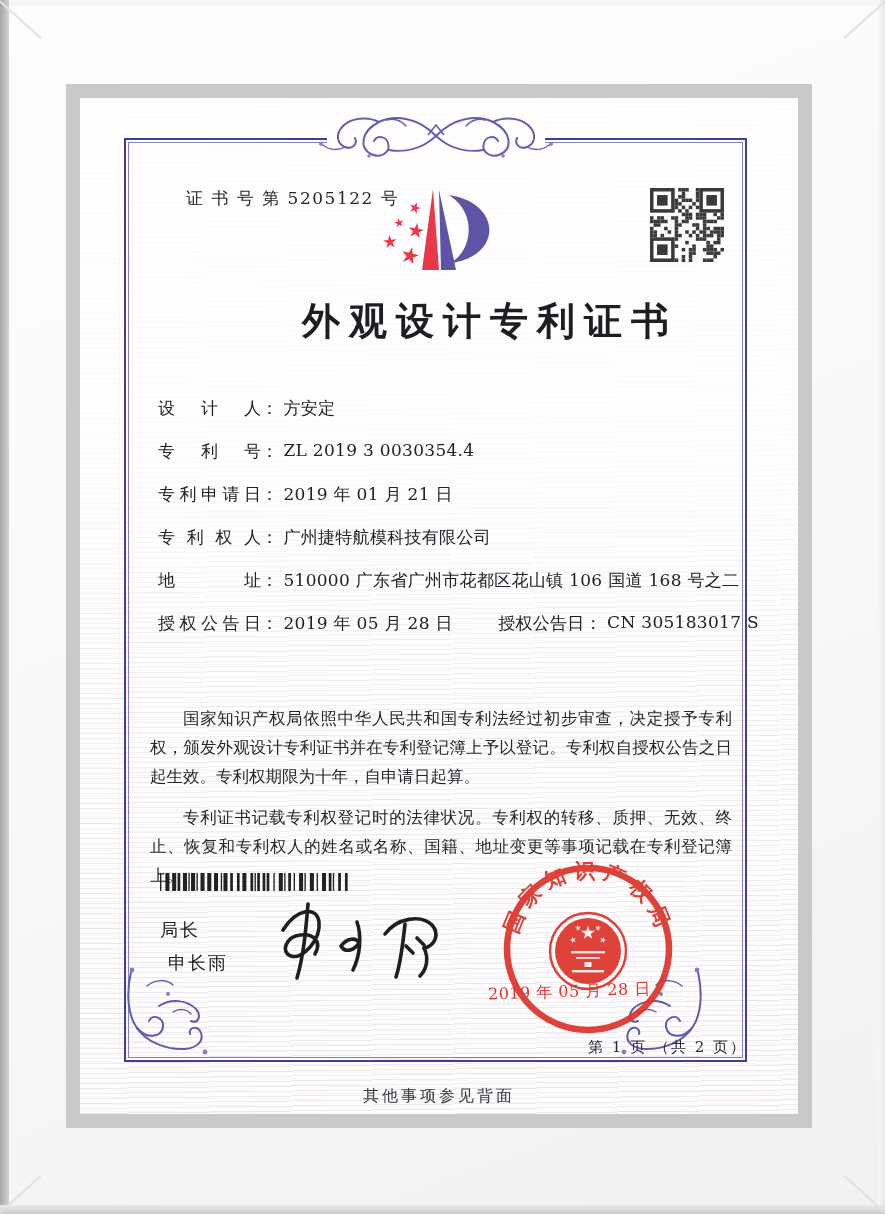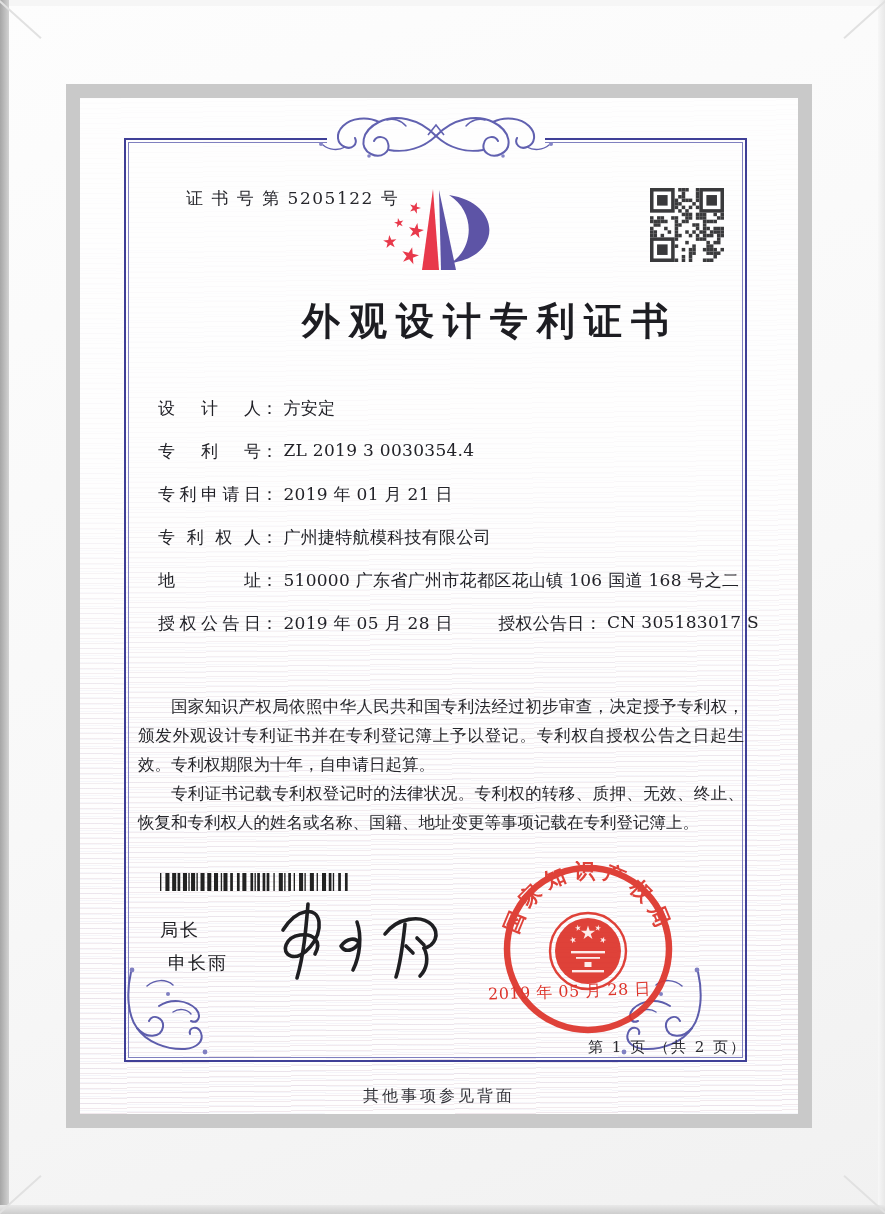--- a/index.html
+++ b/index.html
@@ -50,21 +50,21 @@
 
   .fields{left:78px;top:299px;width:580px;}
   .field-row{height:20px;margin-bottom:23px;font-size:17px;color:#222228;white-space:nowrap;}
   .f-label{display:inline-block;width:103px;text-align:justify;text-align-last:justify;vertical-align:top;}
   .f-colon{display:inline-block;vertical-align:top;}
   .f-value{display:inline-block;vertical-align:top;letter-spacing:.3px;}
   .grant-gap{display:inline-block;width:40px;}
 
   .paras{left:58px;top:594px;width:606px;font-size:16.5px;line-height:29px;color:#26262b;
          text-align:justify;}
-  .paras p{margin:0;text-indent:2em;}
+  .paras p{margin:12px;text-indent:2em;}
 
   .barcode{left:80px;top:775px;width:188px;height:18px;}
   .signer-title{left:80px;top:820px;font-size:18px;color:#202024;letter-spacing:2px;}
   .signer-name{left:88px;top:853px;font-size:18px;color:#202024;letter-spacing:2px;}
   .signature{left:175px;top:798px;}
 
   .seal{left:420px;top:763px;}
   .seal-date{left:408px;top:882px;width:260px;font-size:16px;letter-spacing:.5px;
              color:var(--seal-red,#d6362c);transform:rotate(-2deg);}
 

